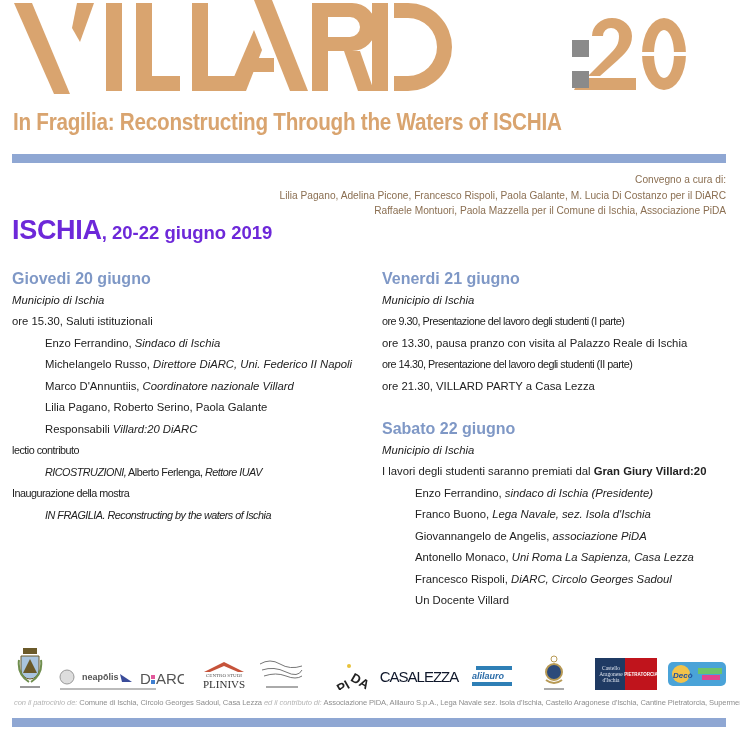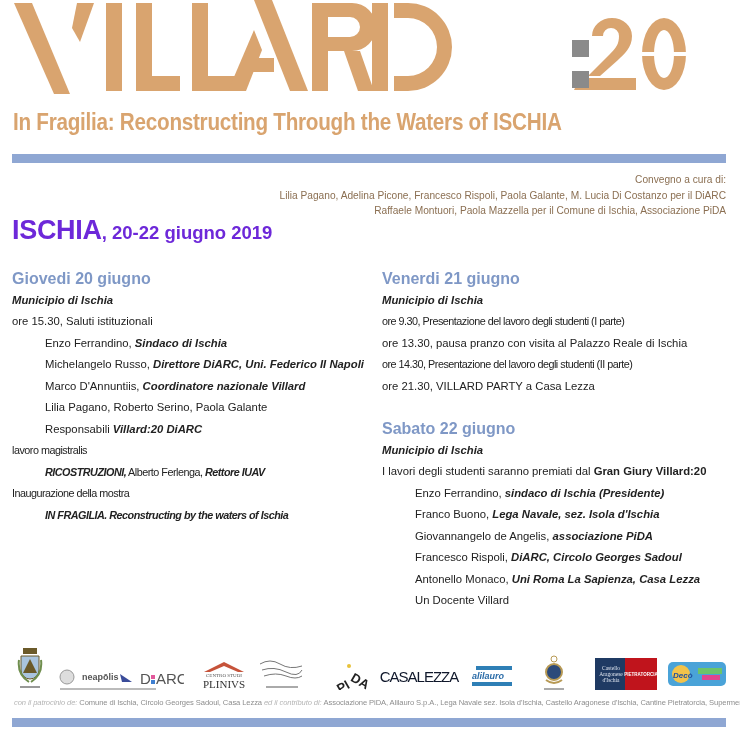--- a/index.html
+++ b/index.html
@@ -11,21 +11,21 @@
   .bar { left: 12px; width: 714px; height: 9px; background: #8fa7d3; }
   .curators { right: 14px; top: 172px; text-align: right; font-size: 11.3px; line-height: 15.5px; color: #7e6a52; transform: scaleX(0.9); transform-origin: right top; white-space: nowrap; }
   .curators div { color: #8b6f52; }
   .place { left: 12px; top: 215px; color: #6d28d9; font-weight: bold; white-space: nowrap; }
   .place .big { font-size: 27px; letter-spacing: -0.3px; }
   .place .small { font-size: 18.5px; }
   .col { font-size: 11.3px; color: #222; }
   .col .line { height: 21.5px; line-height: 21.5px; white-space: nowrap; }
   .col .day { color: #7f98c6; font-weight: bold; font-size: 16px; }
   .col .ind { padding-left: 33px; }
-  .col em { font-style: italic; font-weight: bold; }
+  .col em { font-style: italic; }
   .col .cond { letter-spacing: -0.5px; font-size: 10.8px; }
   .col b { font-weight: bold; }
   .left-col { left: 12px; top: 268px; }
   .right-col { left: 382px; top: 268px; }
   .logos { left: 12px; top: 650px; width: 716px; height: 44px; }
   .logo-item { position: absolute; display: flex; align-items: center; justify-content: center; }
   .patr { left: 14px; top: 698px; font-size: 7.6px; color: #8e8e8e; white-space: nowrap; letter-spacing: -0.1px; }
   .patr em { font-style: italic; color: #b5b5b5; }
 </style>
 </head>
@@ -85,21 +85,21 @@
 
 <div class="abs col left-col">
   <div class="line day">Giovedi 20 giugno</div>
   <div class="line"><em>Municipio di Ischia</em></div>
   <div class="line">ore 15.30, Saluti istituzionali</div>
   <div class="line ind"><span>Enzo Ferrandino, </span><em>Sindaco di Ischia</em></div>
   <div class="line ind"><span>Michelangelo Russo, </span><em>Direttore DiARC, Uni. Federico II Napoli</em></div>
   <div class="line ind"><span>Marco D'Annuntiis, </span><em>Coordinatore nazionale Villard</em></div>
   <div class="line ind"><span>Lilia Pagano, Roberto Serino, Paola Galante</span><em></em></div>
   <div class="line ind"><span>Responsabili </span><em>Villard:20 DiARC</em></div>
-  <div class="line cond">lavoro magistralis</div>
+  <div class="line cond">lectio contributo</div>
   <div class="line ind cond"><em>RICOSTRUZIONI,</em><span> Alberto Ferlenga, </span><em>Rettore IUAV</em></div>
   <div class="line cond">Inaugurazione della mostra</div>
   <div class="line ind"><em class="cond">IN FRAGILIA. Reconstructing by the waters of Ischia</em></div>
 </div>
 
 <div class="abs col right-col">
   <div class="line day">Venerdi 21 giugno</div>
   <div class="line"><em>Municipio di Ischia</em></div>
   <div class="line cond">ore 9.30, Presentazione del lavoro degli studenti (I parte)</div>
   <div class="line">ore 13.30, pausa pranzo con visita al Palazzo Reale di Ischia</div>
@@ -107,22 +107,22 @@
   <div class="line">ore 21.30, VILLARD PARTY a Casa Lezza</div>
 </div>
 
 <div class="abs col right-col" style="top:418px;">
   <div class="line day">Sabato 22 giugno</div>
   <div class="line"><em>Municipio di Ischia</em></div>
   <div class="line"><span>I lavori degli studenti saranno premiati dal </span><b>Gran Giury Villard:20</b></div>
   <div class="line ind"><span>Enzo Ferrandino, </span><em>sindaco di Ischia (Presidente)</em></div>
   <div class="line ind"><span>Franco Buono, </span><em>Lega Navale, sez. Isola d'Ischia</em></div>
   <div class="line ind"><span>Giovannangelo de Angelis, </span><em>associazione PiDA</em></div>
+  <div class="line ind"><span>Antonello Monaco, </span><em>Uni Roma La Sapienza, Casa Lezza</em></div>
   <div class="line ind"><span>Francesco Rispoli, </span><em>DiARC, Circolo Georges Sadoul</em></div>
-  <div class="line ind"><span>Antonello Monaco, </span><em>Uni Roma La Sapienza, Casa Lezza</em></div>
   <div class="line ind"><span>Un Docente Villard</span><em></em></div>
 </div>
 
 <div class="abs logos">
 
   <div class="logo-item" style="left:4px;top:-4px;width:28px;height:46px;">
     <svg width="28" height="46" viewBox="0 0 28 46">
       <rect x="7" y="2" width="14" height="6" fill="#6b5a2a"></rect>
       <path d="M5,10 h18 v14 a9,9 0 0 1 -18,0 z" fill="#a9c4de" stroke="#6b5a2a" stroke-width="1"></path>
       <polygon points="14,13 21,27 7,27" fill="#6b5a2a"></polygon>

